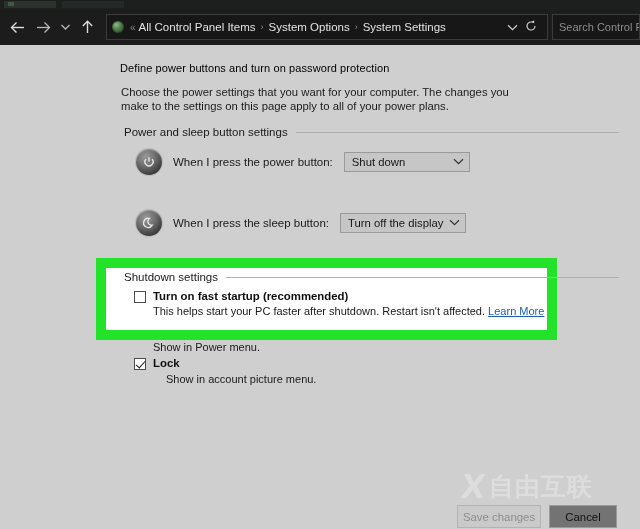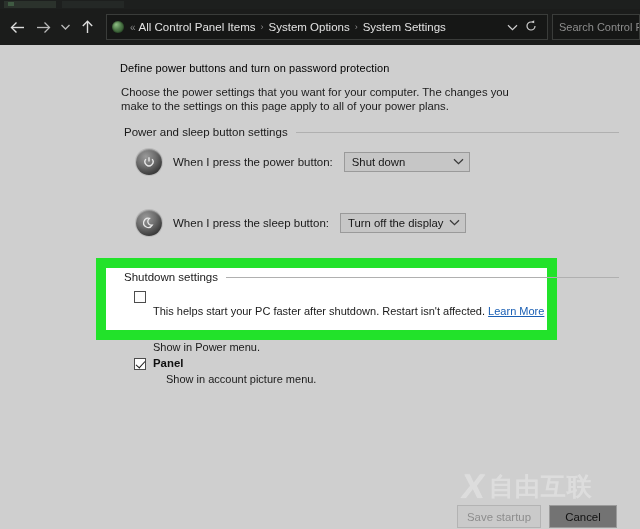--- a/index.html
+++ b/index.html
@@ -506,45 +506,46 @@
 
     <div class="highlight-mask"></div>
 
     <div class="group hl-layer" id="group-shutdown">
       <span class="group-label">Shutdown settings</span>
       <span class="group-rule"></span>
     </div>
 
     <div class="check-row hl-layer" id="chk-fast">
       <span class="checkbox"></span>
+      <span class="check-title">Turn on fast startup (recommended)</span>
     </div>
     <div class="check-sub hl-layer" id="sub-fast">
       <span>This helps start your PC faster after shutdown. Restart isn't affected.</span>
       <span class="link">Learn More</span>
     </div>
 
     <div id="chk-hidden"></div>
 
     <div class="check-sub" id="sub-power">Show in Power menu.</div>
 
     <div class="check-row" id="chk-lock">
       <span class="checkbox checked"></span>
-      <span class="check-title">Panel</span>
+      <span class="check-title">Lock</span>
     </div>
     <div class="check-sub" id="sub-lock">Show in account picture menu.</div>
 
     <div class="highlight"></div>
 
   </div>
 
   <div class="watermark">
     <span class="wm-x">X</span>
     <span class="wm-cn">自由互联</span>
   </div>
 
   <div class="btn" id="btn-save">
-    <span>Save startup</span>
+    <span>Save changes</span>
   </div>
   <div class="btn" id="btn-cancel">
     <span>Cancel</span>
   </div>
 
 </div>
 
 </body></html>

